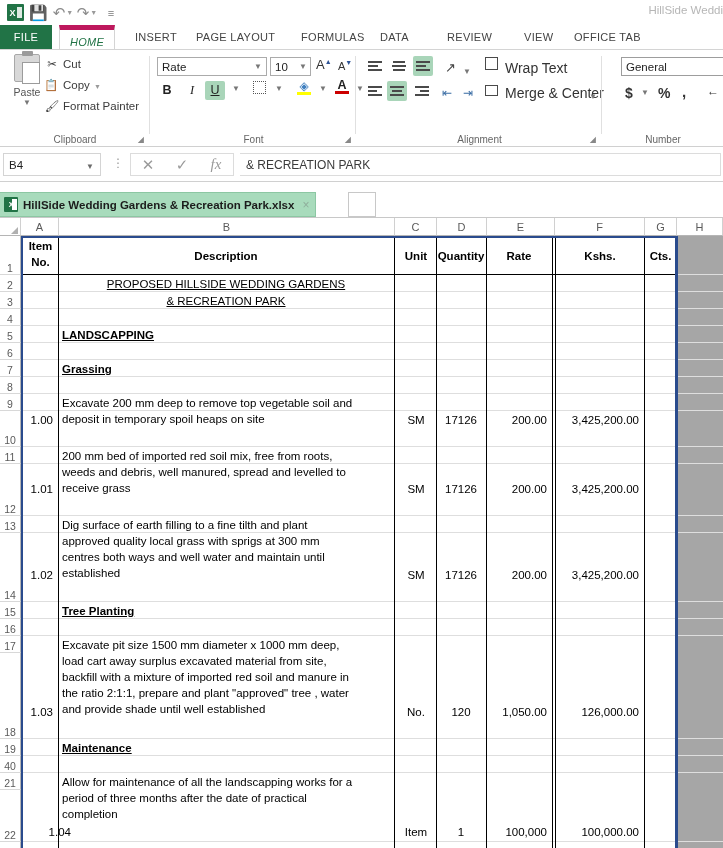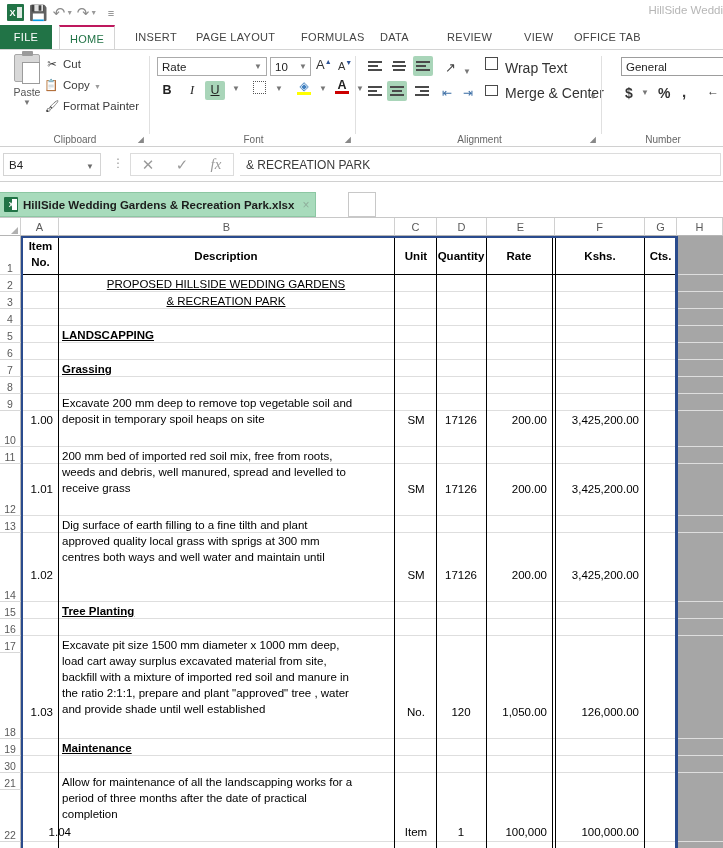--- a/index.html
+++ b/index.html
@@ -45,21 +45,21 @@
     position: absolute; left: 0; top: 25px; width: 723px; height: 24px;
     background: #fff;
   }
   .tab {
     position: absolute; top: 0; height: 24px; line-height: 24px;
     font-size: 11px; letter-spacing: .3px; color: #444;
     padding: 0 10px; cursor: default; white-space: nowrap;
   }
   .tab.file { background: #217346; color: #fff; left: 0; width: 52px; text-align: center; padding: 0; }
   .tab.active { color: #217346; background: #fff; border-left: 1px solid #d4d4d4;
-    border-right: 1px solid #d4d4d4; border-top: 2px solid #be185d; height: 25px; }
+    border-right: 1px solid #d4d4d4; border-top: 5px solid #be185d; height: 25px; font-style: italic; }
 
   
   #ribbon {
     position: absolute; left: 0; top: 49px; width: 723px; height: 98px;
     background: #fff; border-top: 1px solid #d4d4d4; border-bottom: 1px solid #d0d0d0;
   }
   .rgroup { position: absolute; top: 0; height: 97px; }
   .rgroup-sep { position: absolute; top: 6px; width: 1px; height: 78px; background: #e0e0e0; }
   .rgroup-label {
     position: absolute; bottom: 2px; width: 100%; text-align: center;
@@ -444,21 +444,21 @@
     <div class="rh" style="top:175px; height:36px;">10</div>
     <div class="rh" style="top:211px; height:17px;">11</div>
     <div class="rh" style="top:228px; height:52px;">12</div>
     <div class="rh" style="top:280px; height:17px;">13</div>
     <div class="rh" style="top:297px; height:69px;">14</div>
     <div class="rh" style="top:366px; height:17px;">15</div>
     <div class="rh" style="top:383px; height:17px;">16</div>
     <div class="rh" style="top:400px; height:17px;">17</div>
     <div class="rh" style="top:417px; height:86px;">18</div>
     <div class="rh" style="top:503px; height:17px;">19</div>
-    <div class="rh" style="top:520px; height:17px;">30</div>
+    <div class="rh" style="top:520px; height:17px;">40</div>
     <div class="rh" style="top:537px; height:17px;">21</div>
     <div class="rh" style="top:554px; height:52px;">22</div>
     <div class="rh" style="top:606px; height:24px;">23</div>
   </div>
 
   <div id="greyzone"></div>
 
   <div id="cells">
 
     <div class="rowline" style="top:38px;"></div>
@@ -535,20 +535,21 @@
     <div class="cell ctr" style="left:376px;top:245px; width:38px;">SM</div>
     <div class="cell ctr" style="left:416px;top:245px; width:48px;">17126</div>
     <div class="cell num" style="left:466px;top:245px; width:63px;">200.00</div>
     <div class="cell num" style="left:536px;top:245px; width:85px;">3,425,200.00</div>
 
     <div class="cell num" style="left:2px;  top:331px; width:33px;">1.02</div>
     <div class="cell desc" style="left:38px; top:281px; width:334px;">
       <div>Dig surface of earth filling to a fine tilth and plant</div>
       <div>approved quality local grass with sprigs at 300 mm</div>
       <div>centres both ways and well water and maintain until</div>
+      <div>established</div>
     </div>
     <div class="cell ctr" style="left:376px;top:331px; width:38px;">SM</div>
     <div class="cell ctr" style="left:416px;top:331px; width:48px;">17126</div>
     <div class="cell num" style="left:466px;top:331px; width:63px;">200.00</div>
     <div class="cell num" style="left:536px;top:331px; width:85px;">3,425,200.00</div>
 
     <div class="cell num" style="left:2px;  top:468px; width:33px;">1.03</div>
     <div class="cell desc" style="left:38px; top:401px; width:334px;">
       <div>Excavate pit size 1500 mm diameter x 1000 mm deep,</div>
       <div>load cart away surplus excavated material from site,</div>

